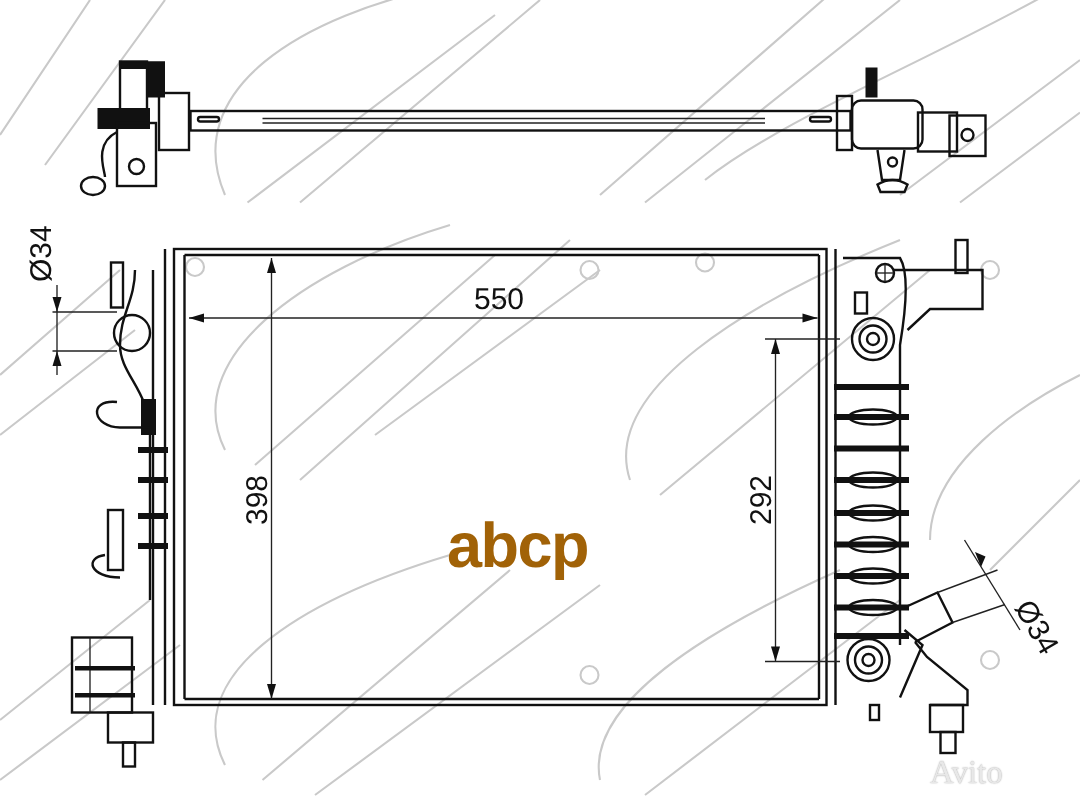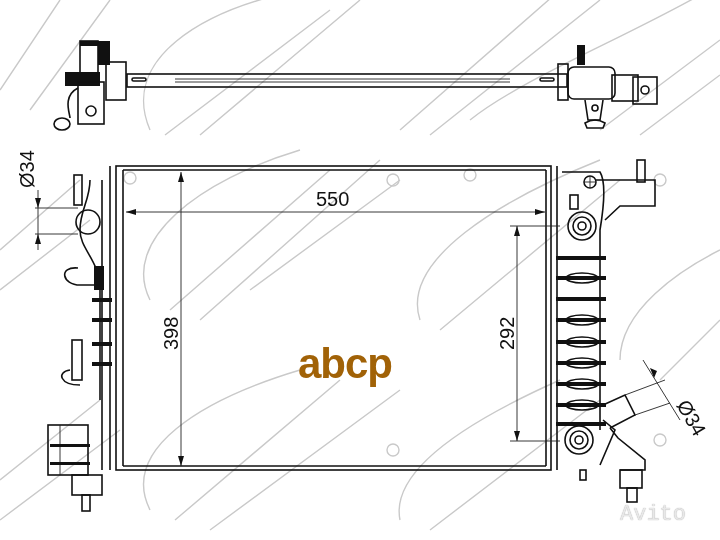--- a/index.html
+++ b/index.html
@@ -4,21 +4,21 @@
 <style>
   html, body { margin: 0; padding: 0; background: #ffffff; }
   body { width: 720px; height: 540px; position: relative; overflow: hidden; font-family: "Liberation Sans", sans-serif; }
   #canvas { position: absolute; left: 0; top: 0; width: 720px; height: 540px; }
   .wm { fill: none; stroke: #c9c9c9; stroke-width: 1.4; }
   .ln { fill: none; stroke: #111; stroke-width: 1.6; }
   .thin { fill: none; stroke: #222; stroke-width: 0.9; }
   .blk { fill: #111; stroke: none; }
   .dimtxt { font-family: "Liberation Sans", sans-serif; font-size: 20px; fill: #111; }
   .logo { position: absolute; left: 283px; top: 343px; font-family: "Liberation Sans", sans-serif; font-weight: bold; font-size: 42px; color: #a16207; letter-spacing: -1px; line-height: 1; margin-left: 15px; }
-  .avito { position: absolute; left: 620px; top: 502px; font-family: Liberation Mono, monospace; font-size: 22px; color: #e8e8e8; text-shadow: 0 0 1px #999; }
+  .avito { position: absolute; left: 620px; top: 502px; font-family: Liberation Serif, serif; font-size: 22px; color: #e8e8e8; text-shadow: 0 0 1px #999; }
 </style>
 </head>
 <body>
 
 <svg id="canvas" viewBox="0 0 720 540" xmlns="http://www.w3.org/2000/svg">
 
   <g>
     <path class="wm" d="M150 130 C120 60 200 10 300 -10 M165 135 L330 10 M200 135 L360 0 M30 110 L110 0 M0 90 L60 0"></path>
     <path class="wm" d="M400 130 L560 -10 M430 135 L600 0 M470 120 C520 80 620 40 700 -5"></path>
     <path class="wm" d="M600 130 L720 40 M640 135 L720 75"></path>

